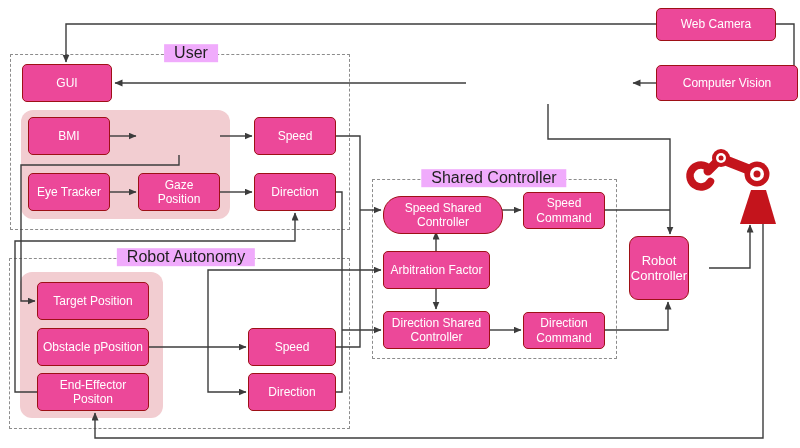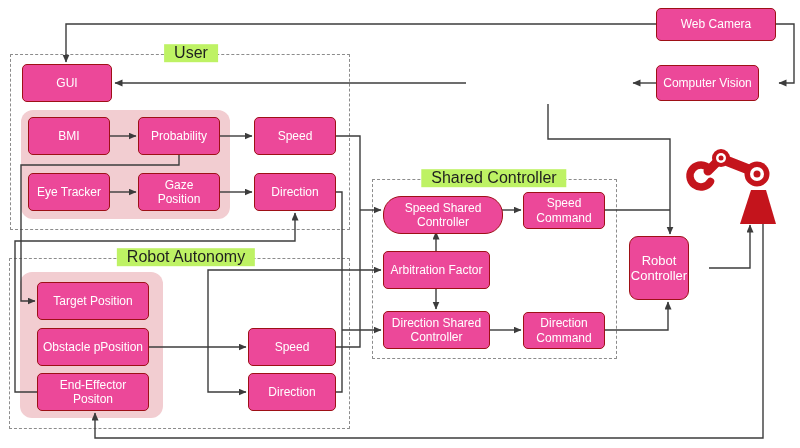--- a/index.html
+++ b/index.html
@@ -4,21 +4,21 @@
 <style>
   html,body{margin:0;padding:0;background:#ffffff;}
   .stage{
     position:relative;width:800px;height:448px;background:#ffffff;overflow:hidden;
     font-family:"Liberation Sans", sans-serif;
   }
   .container-box{
     position:absolute;border:1.5px dashed #8c8c8c;background:transparent;border-radius:1px;
   }
   .container-title{
-    position:absolute;transform:translate(-50%,-50%);background:#bef264;
+    position:absolute;transform:translate(-50%,-50%);background:#f0abfc;
     padding:0 10px;font-size:16px;color:#1f1f1f;white-space:nowrap;line-height:1.1;
   }
   .group-pink{
     position:absolute;background:#f2cdd1;border-radius:12px;
   }
   .node{
     position:absolute;background:#ec4899;border:1px solid #9e1016;border-radius:5px;
     color:#ffffff;font-size:12px;line-height:1.18;display:flex;align-items:center;justify-content:center;
     text-align:center;white-space:pre-line;padding:1px 2px;box-sizing:border-box;
   }
@@ -107,21 +107,20 @@
       <circle cx="721" cy="158" r="9" fill="#c4141c"></circle>
       <circle cx="721" cy="158" r="5" fill="#ffffff"></circle>
       <circle cx="721" cy="158" r="2.5" fill="#c4141c"></circle>
       <path d="M 709.4,168.9 A 11,11 0 1 0 710.5,181.5" fill="none" stroke="#c4141c" stroke-width="7.5" stroke-linecap="round"></path>
     </g>
   </svg>
 
   <div class="node" style="left:22px;top:64px;width:90px;height:38px;">GUI</div>
 
   <div class="node" style="left:28px;top:117px;width:82px;height:38px;">BMI</div>
-  <div class="node" style="left:138px;top:117px;width:82px;height:38px;">Probability</div>
   <div class="node" style="left:254px;top:117px;width:82px;height:38px;">Speed</div>
   <div class="node" style="left:28px;top:173px;width:82px;height:38px;">Eye Tracker</div>
   <div class="node" style="left:138px;top:173px;width:82px;height:38px;">Gaze
 Position</div>
   <div class="node" style="left:254px;top:173px;width:82px;height:38px;">Direction</div>
 
   <div class="node" style="left:37px;top:282px;width:112px;height:38px;">Target Position</div>
   <div class="node" style="left:37px;top:328px;width:112px;height:38px;">Obstacle pPosition</div>
   <div class="node" style="left:37px;top:373px;width:112px;height:38px;">End-Effector
 Positon</div>
@@ -132,21 +131,21 @@
 Controller</div>
   <div class="node" style="left:523px;top:192px;width:82px;height:37px;">Speed
 Command</div>
   <div class="node" style="left:383px;top:251px;width:107px;height:38px;">Arbitration Factor</div>
   <div class="node" style="left:383px;top:311px;width:107px;height:38px;">Direction Shared
 Controller</div>
   <div class="node" style="left:523px;top:312px;width:82px;height:37px;">Direction
 Command</div>
 
   <div class="node" style="left:656px;top:8px;width:120px;height:33px;">Web Camera</div>
-  <div class="node" style="left:656px;top:65px;width:103px;height:36px;">Computer Vision</div>
+  <div class="node" style="left:656px;top:65px;width:142px;height:36px;">Computer Vision</div>
   <div class="node big-round" style="left:629px;top:236px;width:60px;height:64px;font-size:13px;">Robot
 Controller</div>
 
   <div class="container-title" style="left:191px;top:53px;">User</div>
   <div class="container-title" style="left:186px;top:257px;">Robot Autonomy</div>
   <div class="container-title" style="left:494px;top:178px;">Shared Controller</div>
 
 </div>
 
 </body></html>

